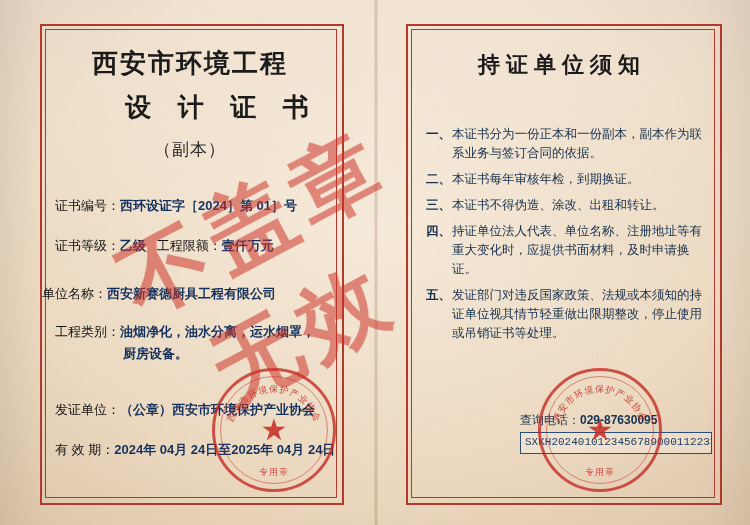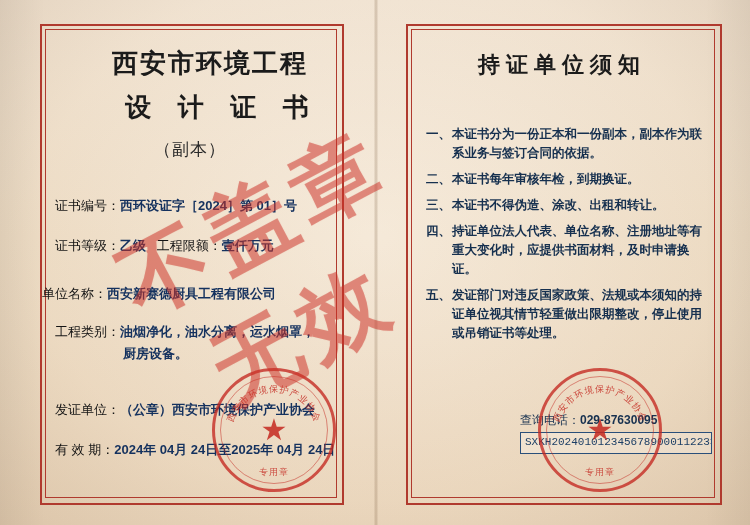--- a/index.html
+++ b/index.html
@@ -36,21 +36,21 @@
   .border-frame.inner{border-width:1px;}
 
   .lt-outer{left:40px;top:24px;width:300px;height:477px;}
   .lt-inner{left:45px;top:29px;width:290px;height:467px;}
   .rt-outer{left:28px;top:24px;width:312px;height:477px;}
   .rt-inner{left:33px;top:29px;width:302px;height:467px;}
 
   .title-main{
     position:absolute;left:45px;top:46px;width:290px;text-align:center;
     font-family:"Liberation Serif","DejaVu Serif",serif;
-    font-size:26px;font-weight:bold;color:#1b1b1b;letter-spacing:2px;padding-left:20px;
+    font-size:26px;font-weight:bold;color:#1b1b1b;letter-spacing:2px;
   }
   .title-sub{
     position:absolute;left:45px;top:90px;width:290px;text-align:center;
     font-family:"Liberation Serif","DejaVu Serif",serif;
     font-size:26px;font-weight:bold;color:#1b1b1b;letter-spacing:10px;padding-left:32px;
   }
   .title-paren{
     position:absolute;left:45px;top:138px;width:290px;text-align:center;
     font-size:17px;color:#2a2a2a;letter-spacing:1px;
   }
@@ -77,21 +77,21 @@
   }
   .notice-list{
     position:absolute;left:48px;top:125px;width:278px;
   }
   .notice-item{
     display:flex;font-size:12.5px;color:#16304f;line-height:19px;margin-bottom:7px;
   }
   .notice-num{
     flex:0 0 auto;width:26px;color:#16304f;font-weight:bold;
   }
-  .notice-text{flex:1 1 auto;font-weight:bold;}
+  .notice-text{flex:1 1 auto;}
 
   .phone{
     position:absolute;left:520px;top:412px;font-size:12px;color:#16304f;
   }
   .phone .num{font-weight:bold;}
   .code-box{
     position:absolute;left:520px;top:432px;width:190px;height:20px;
     border:1px solid #2a4f7a;background:rgba(255,255,255,0.25);
     overflow:hidden;
   }

